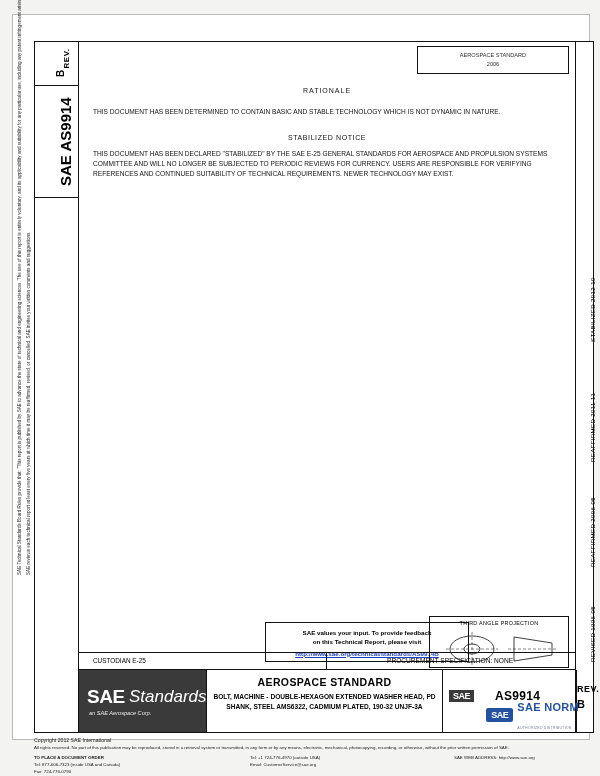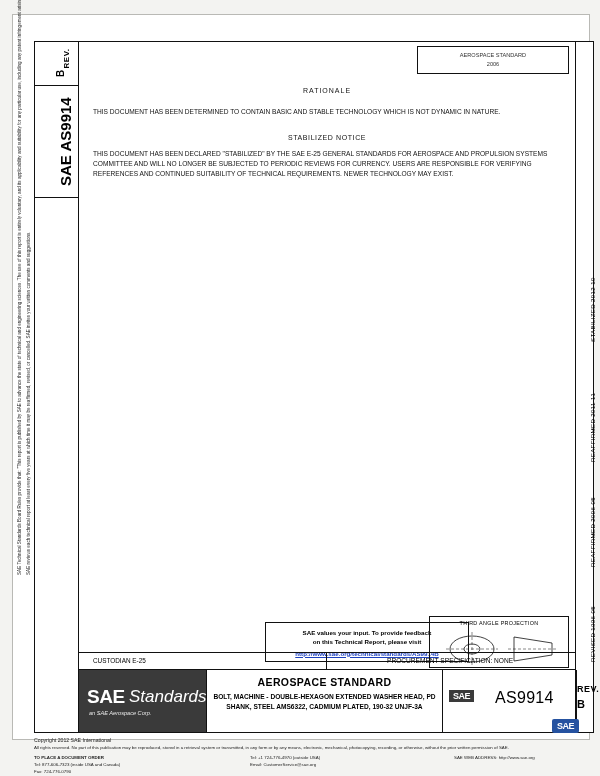--- a/index.html
+++ b/index.html
@@ -157,21 +157,21 @@
   }
   .tb-num{
     position:absolute;left:364px;top:0;width:134px;height:100%;
     border-right:1px solid #111;box-sizing:border-box;
   }
   .tb-num .mini{
     position:absolute;left:6px;top:20px;background:#3a3a3a;color:#fff;
     font-size:9px;font-weight:bold;padding:1px 4px;letter-spacing:-0.5px;
   }
   .tb-num .nm{
-    position:absolute;left:52px;top:19px;font-size:16px;font-weight:normal;letter-spacing:.3px;
+    position:absolute;left:52px;top:19px;font-size:12px;font-weight:bold;letter-spacing:.3px;
   }
   .tb-rev{
     position:absolute;left:498px;top:0;right:0;height:100%;text-align:center;
   }
   .tb-rev .r1{margin-top:14px;font-size:9px;font-weight:bold;letter-spacing:.5px;}
   .tb-rev .r2{margin-top:4px;font-size:11px;font-weight:bold;}
   
   .footer{
     position:absolute;left:21px;top:722px;width:558px;
     font-size:4.4px;color:#222;line-height:1.5;
@@ -304,16 +304,20 @@
           <div>Email:  CustomerService@sae.org</div>
         </div>
         <div class="crr">
           <div class="nowrap"><span>SAE WEB ADDRESS:</span> <span>http://www.sae.org</span></div>
         </div>
       </div>
     </div>
 
     <div class="wm">
       <span class="badge">SAE</span>
+      <span>
+        <span class="txt">SAE NORM</span><br>
+        <span class="sub">AUTHORIZED DISTRIBUTION</span>
+      </span>
     </div>
 
   </div>
 </div>
 
 </body></html>

